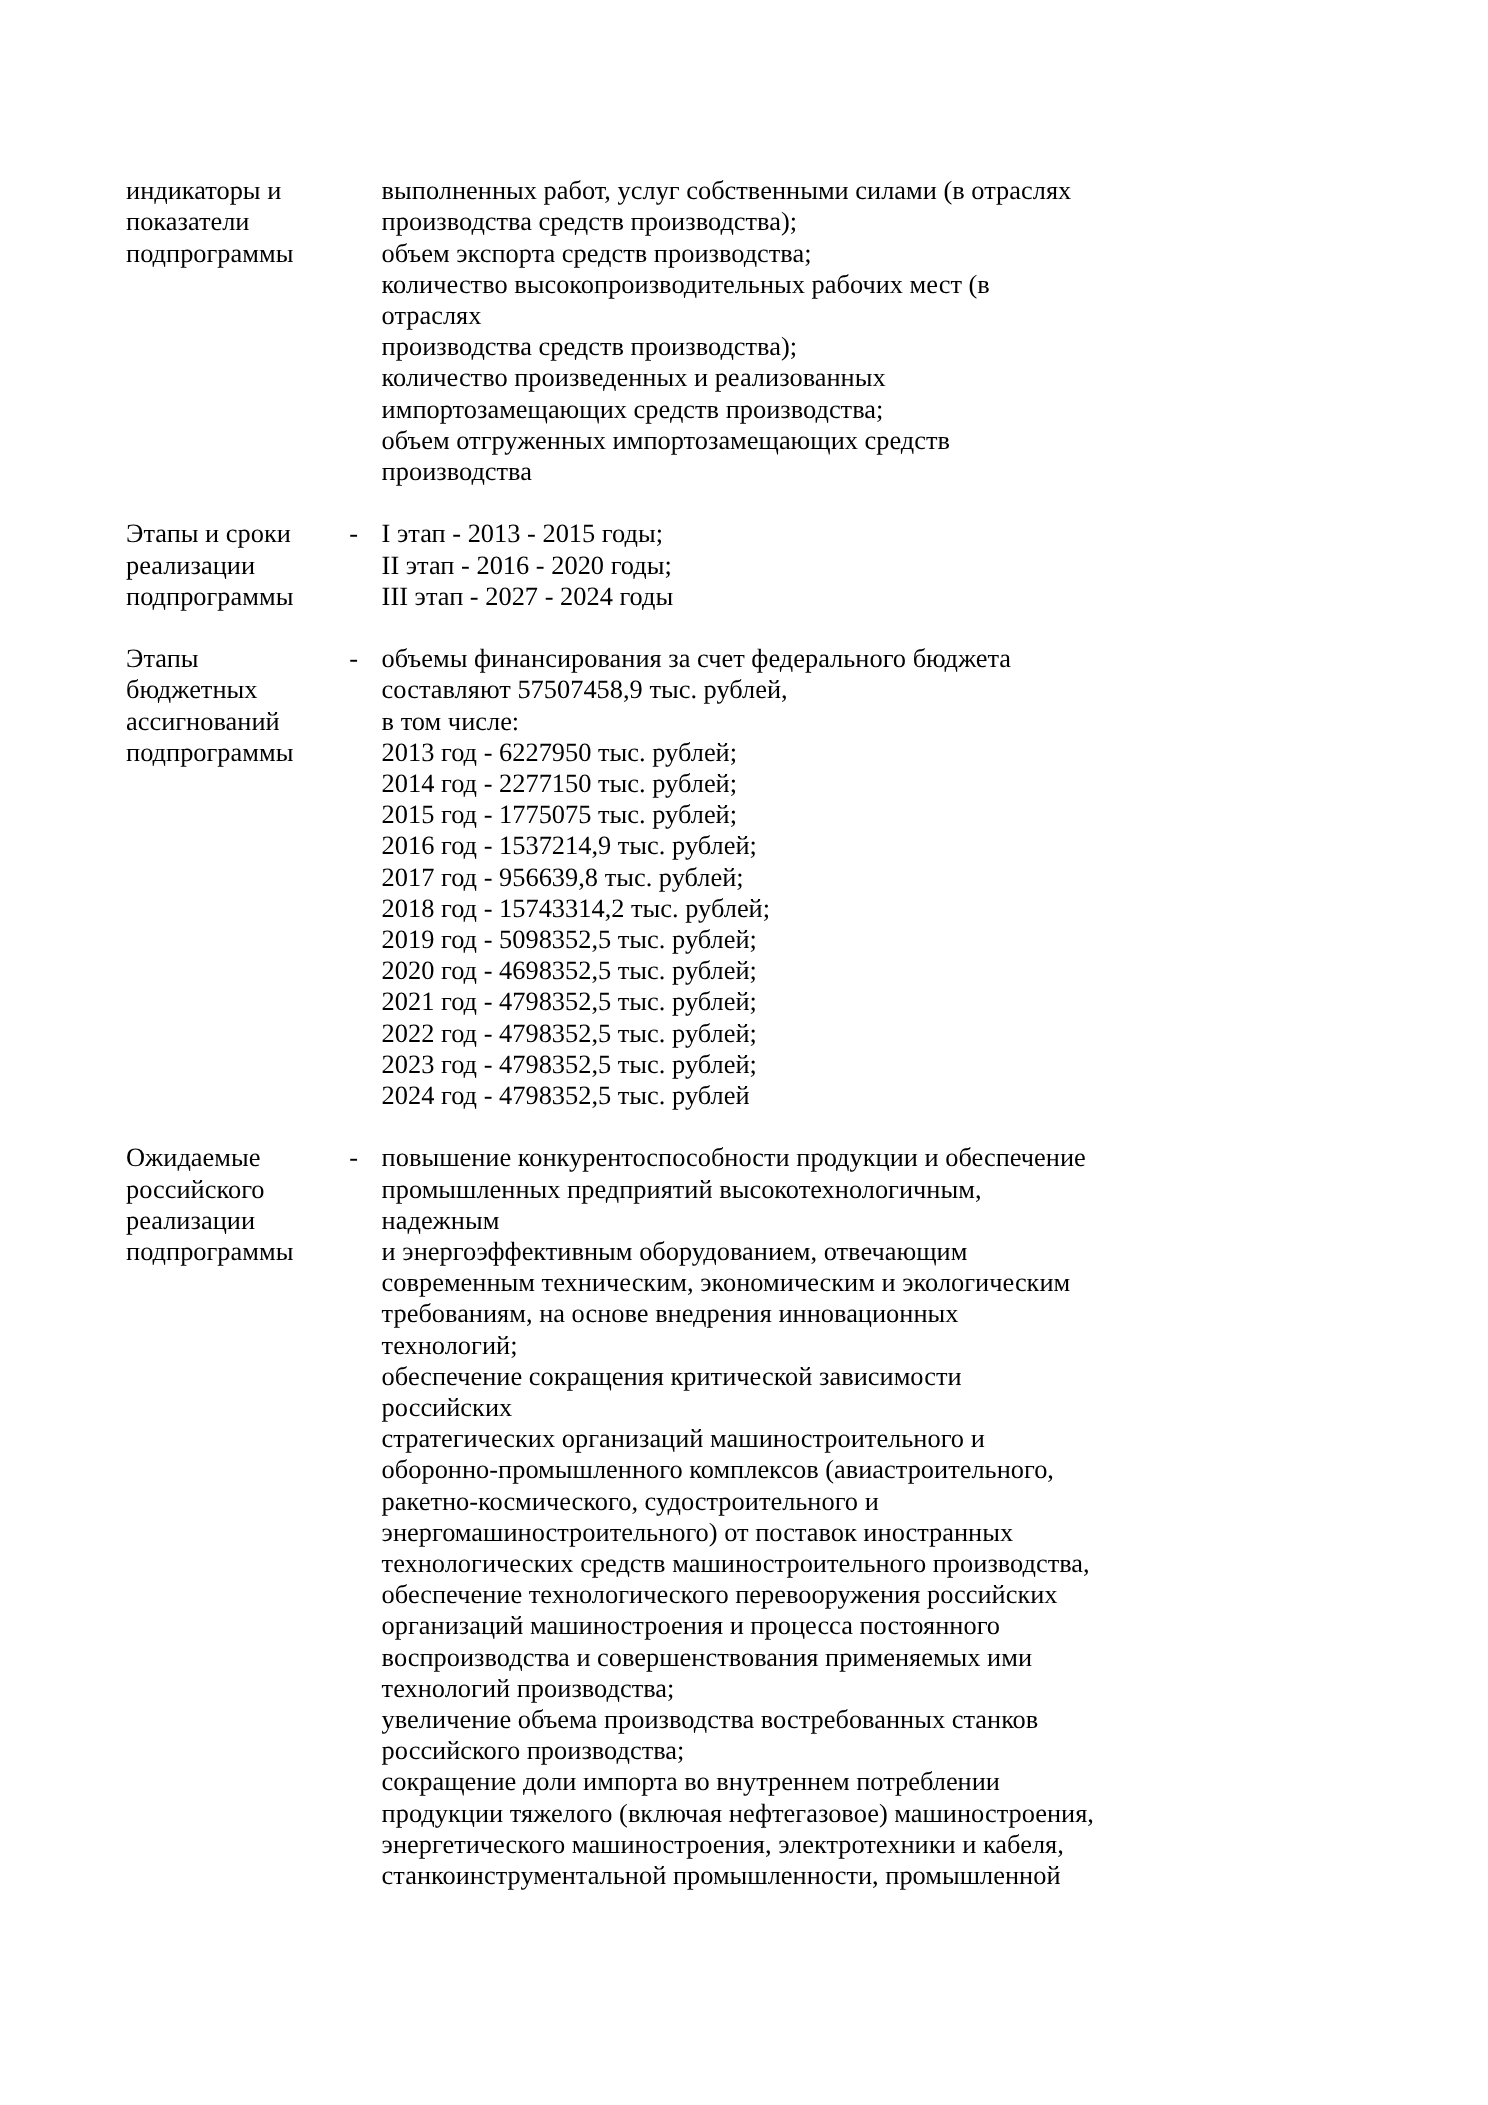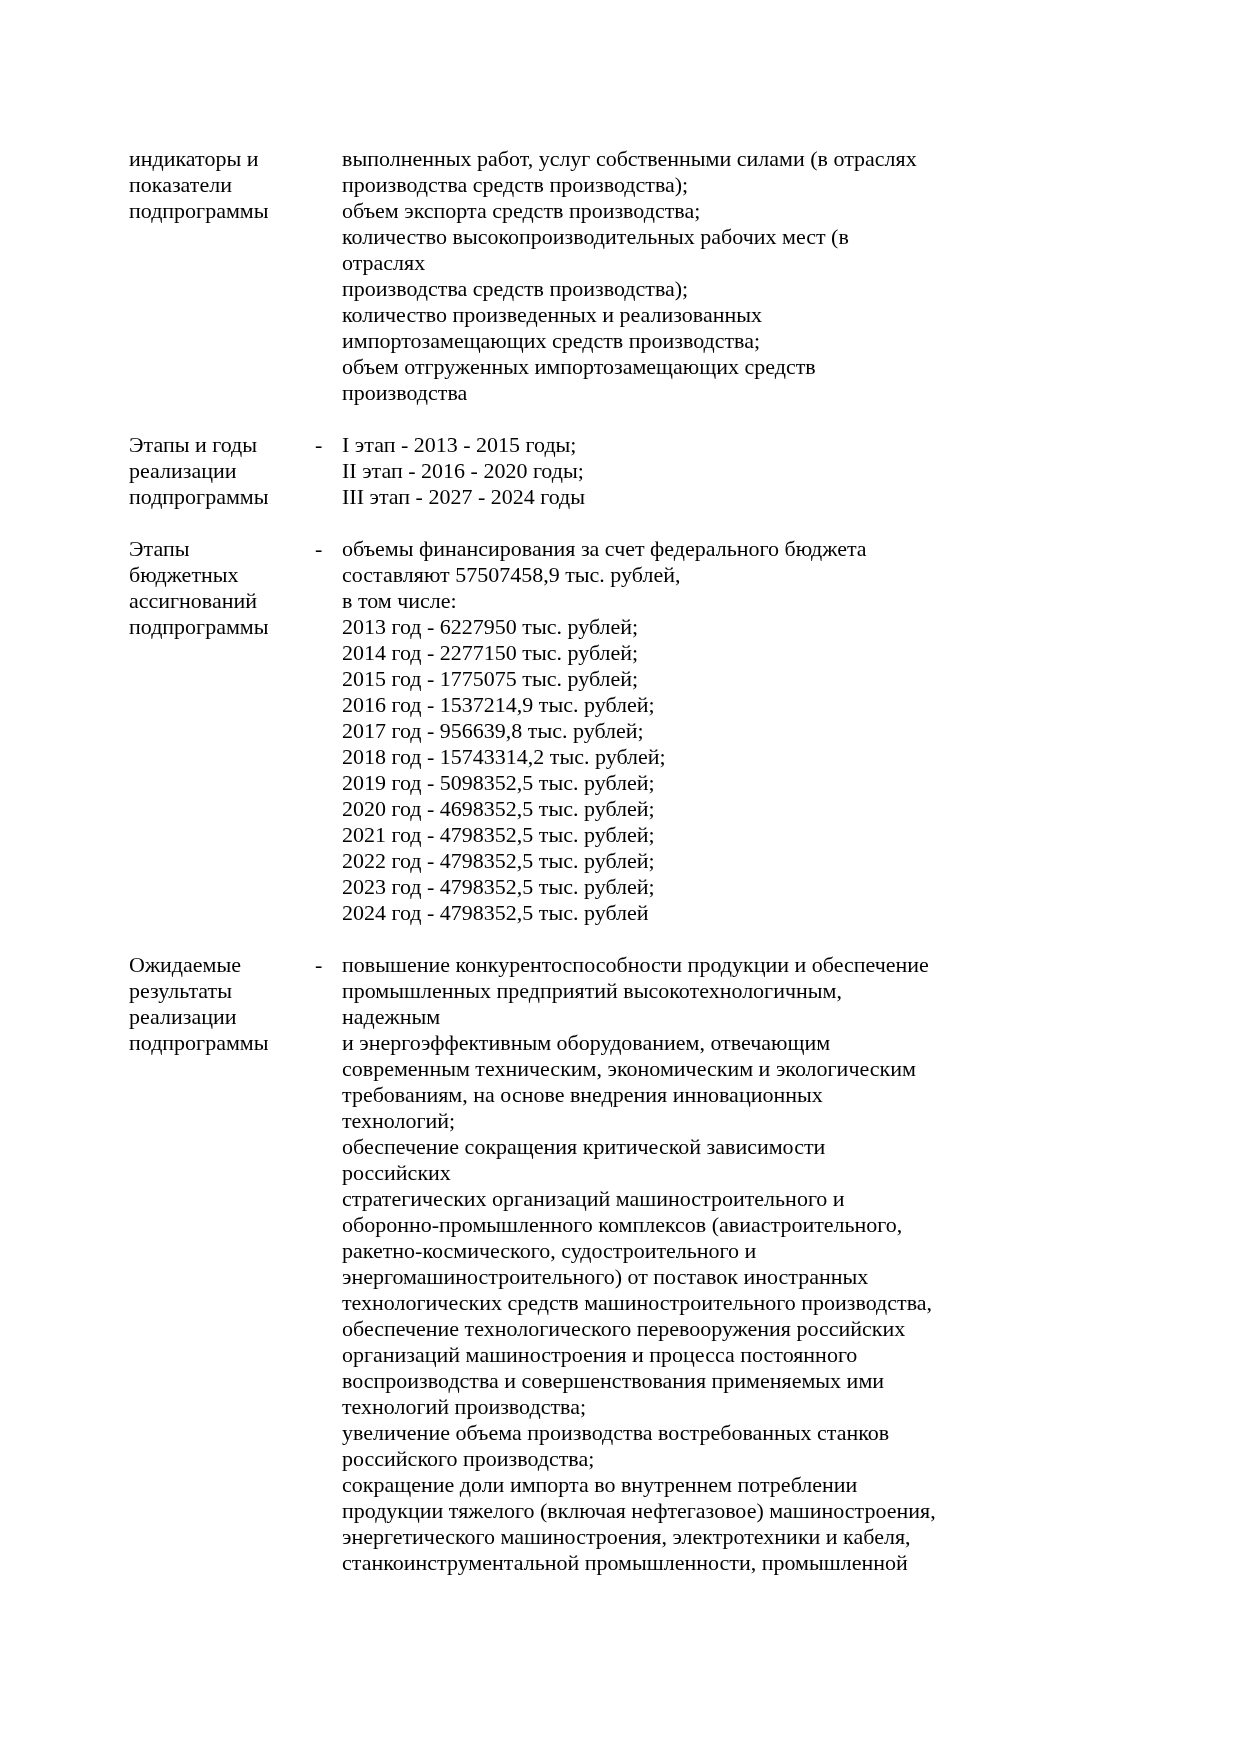--- a/index.html
+++ b/index.html
@@ -12,21 +12,20 @@
     height: 1754px;
     overflow: hidden;
     font-family: "Liberation Serif", "DejaVu Serif", serif;
     color: #000000;
   }
   .page {
     box-sizing: border-box;
     width: 1012px;
     height: 1754px;
     padding: 146px 100px 0 105px;
-    margin-left: 24px;
   }
   .row {
     display: flex;
     align-items: flex-start;
     margin-bottom: 26px;
     font-size: 22px;
     line-height: 26px;
   }
   .label {
     width: 186px;
@@ -57,21 +56,21 @@
 производства средств производства);
 объем экспорта средств производства;
 количество высокопроизводительных рабочих мест (в отраслях
 производства средств производства);
 количество произведенных и реализованных
 импортозамещающих средств производства;
 объем отгруженных импортозамещающих средств производства</div>
   </div>
 
   <div class="row">
-    <div class="label">Этапы и годы
+    <div class="label">Этапы и сроки
 реализации
 подпрограммы</div>
     <div class="dash">-</div>
     <div class="content">I этап - 2013 - 2015 годы;
 II этап - 2016 - 2020 годы;
 III этап - 2027 - 2024 годы</div>
   </div>
 
   <div class="row">
     <div class="label">Этапы
@@ -91,21 +90,21 @@
 2019 год - 5098352,5 тыс. рублей;
 2020 год - 4698352,5 тыс. рублей;
 2021 год - 4798352,5 тыс. рублей;
 2022 год - 4798352,5 тыс. рублей;
 2023 год - 4798352,5 тыс. рублей;
 2024 год - 4798352,5 тыс. рублей</div>
   </div>
 
   <div class="row">
     <div class="label">Ожидаемые
-результаты
+российского
 реализации
 подпрограммы</div>
     <div class="dash">-</div>
     <div class="content">повышение конкурентоспособности продукции и обеспечение
 промышленных предприятий высокотехнологичным, надежным
 и энергоэффективным оборудованием, отвечающим
 современным техническим, экономическим и экологическим
 требованиям, на основе внедрения инновационных технологий;
 обеспечение сокращения критической зависимости российских
 стратегических организаций машиностроительного и

